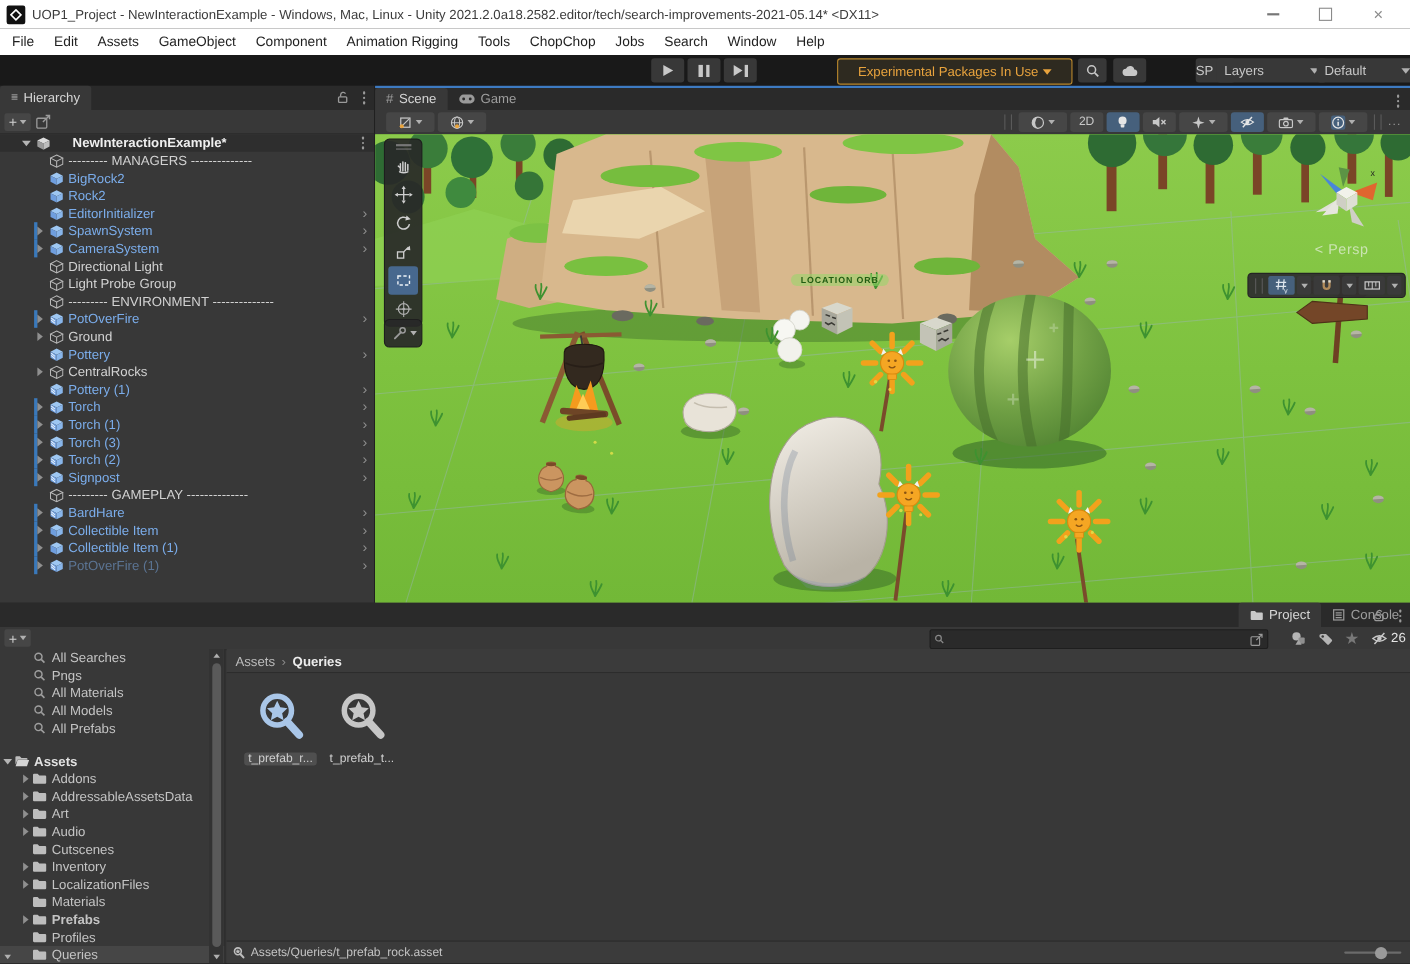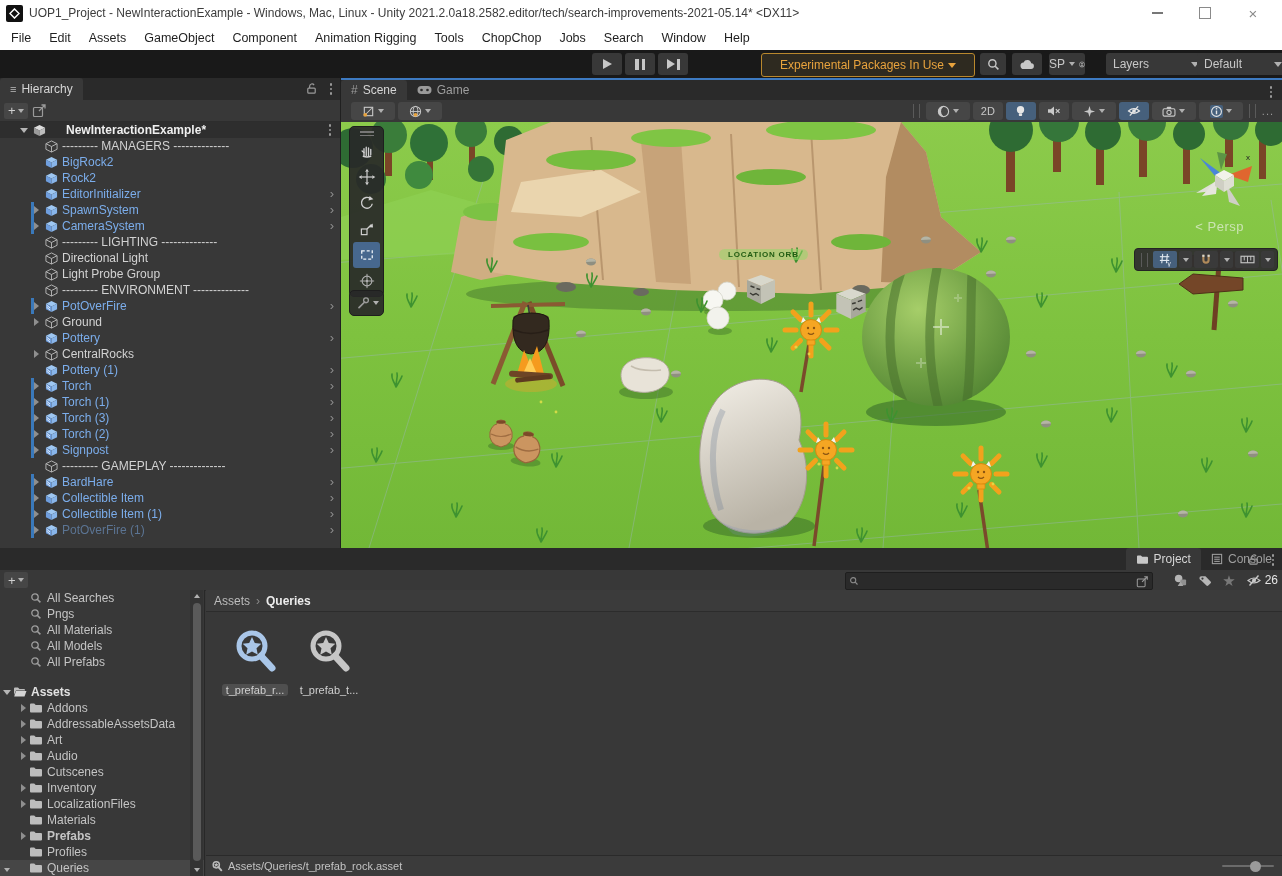--- a/index.html
+++ b/index.html
@@ -196,21 +196,21 @@
     <svg width="13" height="13" viewBox="0 0 13 13">
         <circle cx="5.4" cy="5.4" r="3.6" fill="none" stroke="#c8c8c8" stroke-width="1.4"></circle>
         <line x1="8.2" y1="8.2" x2="11.4" y2="11.4" stroke="#c8c8c8" stroke-width="1.6"></line>
       </svg>
   </div>
   <div class="tb-btn" style="left:1012px;width:30px;">
     <svg width="15" height="11" viewBox="0 0 15 11">
         <path d="M4,10 a3.3,3.3 0 0 1 -0.4,-6.6 a4,4 0 0 1 7.6,0.8 a2.8,2.8 0 0 1 -0.4,5.8 Z" fill="#c8c8c8"></path>
       </svg>
   </div>
-  <div class="tb-btn" style="left:1049px;width:36px;">
+  <div class="tb-btn" style="left:1087px;width:36px;">
     <span>SP</span>
     <span class="caret sm"></span>
     <svg width="13" height="13" viewBox="0 0 14 14">
         <circle cx="7" cy="7" r="6" fill="none" stroke="#c8c8c8" stroke-width="1.3"></circle>
         <circle cx="7" cy="5.4" r="1.9" fill="#c8c8c8"></circle>
         <path d="M3.2,11 a4.4,4.4 0 0 1 7.6,0" fill="#c8c8c8"></path>
       </svg>
   </div>
   <div class="tb-btn" style="left:1106px;width:86px;justify-content:space-between;padding:0 7px;">
     <span>Layers</span>
@@ -335,33 +335,20 @@
         </span>
         <span class="hicon">
           <svg width="13" height="13" viewBox="0 0 14 14">
             <polygon points="7,1 13,4 7,7 1,4" fill="#9ec7f2"></polygon>
             <polygon points="1,4 7,7 7,13 1,10" fill="#6f9ede"></polygon>
             <polygon points="7,7 13,4 13,10 7,13" fill="#88b5ea"></polygon>
           </svg>
         </span>
         <span class="hlabel">CameraSystem</span>
         <span class="hchev">›</span>
-      </div>
-      <div class="hrow   ">
-        <span class="htri"></span>
-        <span class="hicon">
-          <svg width="13" height="13" viewBox="0 0 14 14">
-            <g fill="none" stroke="#b9b9b9" stroke-width="1">
-              <polygon points="7,1 13,4 7,7 1,4"></polygon>
-              <polyline points="1,4 1,10 7,13 13,10 13,4"></polyline>
-              <line x1="7" y1="7" x2="7" y2="13"></line>
-            </g>
-          </svg>
-        </span>
-        <span class="hlabel">--------- LIGHTING --------------</span>
       </div>
       <div class="hrow   ">
         <span class="htri"></span>
         <span class="hicon">
           <svg width="13" height="13" viewBox="0 0 14 14">
             <g fill="none" stroke="#b9b9b9" stroke-width="1">
               <polygon points="7,1 13,4 7,7 1,4"></polygon>
               <polyline points="1,4 1,10 7,13 13,10 13,4"></polyline>
               <line x1="7" y1="7" x2="7" y2="13"></line>
             </g>

